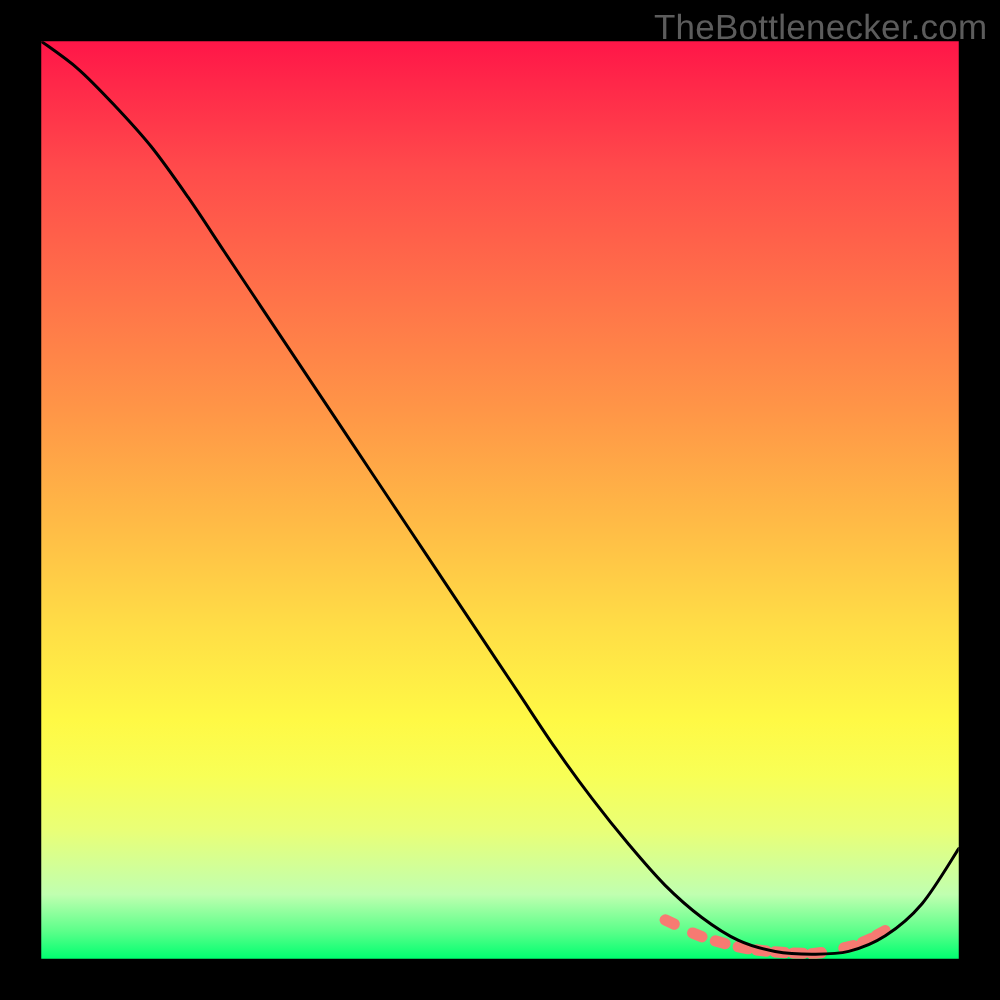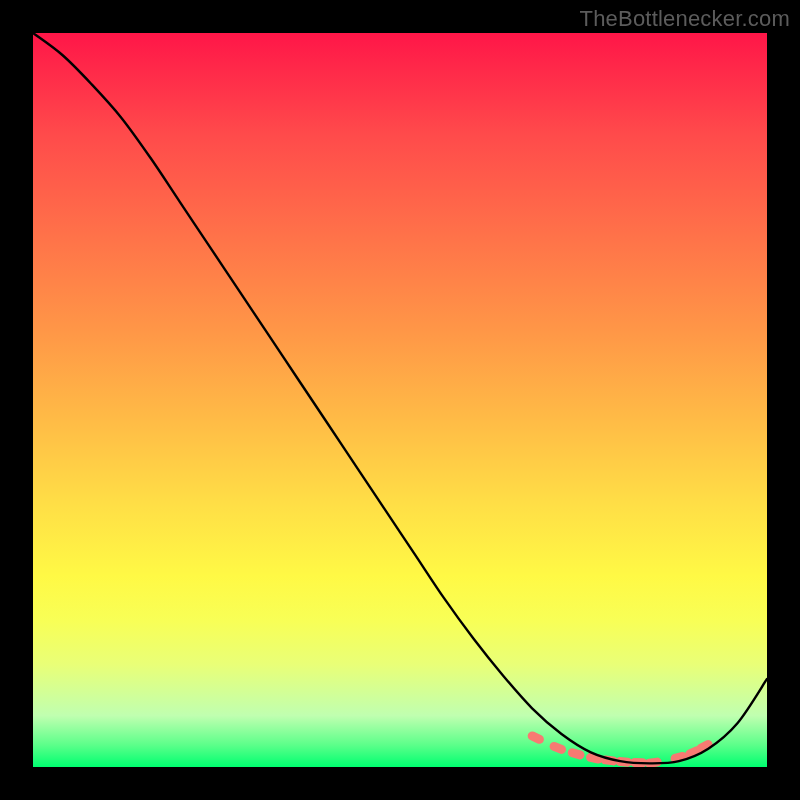--- a/index.html
+++ b/index.html
@@ -15,21 +15,21 @@
     position: relative;
     width: 800px;
     height: 800px;
     background: #000;
   }
   .watermark {
     position: absolute;
     top: 6px;
     right: 10px;
     color: #5c5c5c;
-    font-size: 22px;
+    font-size: 28px;
     font-weight: 500;
     letter-spacing: 0.2px;
     z-index: 5;
   }
   .plot-area {
     position: absolute;
     left: 33px;
     top: 33px;
     width: 734px;
     height: 734px;

